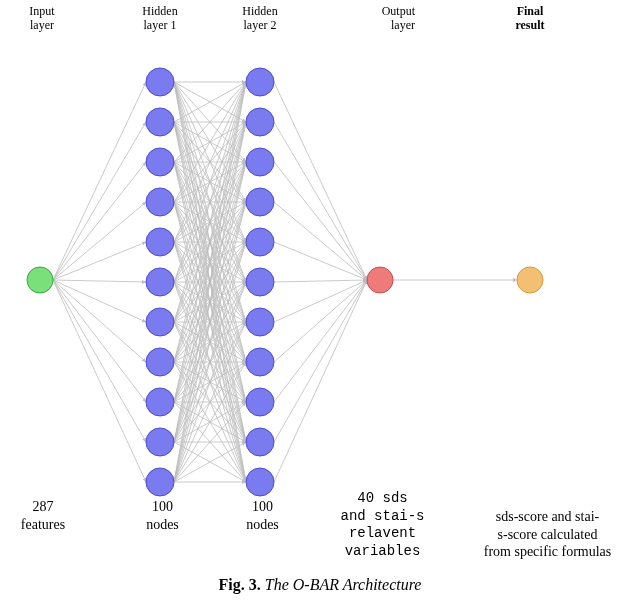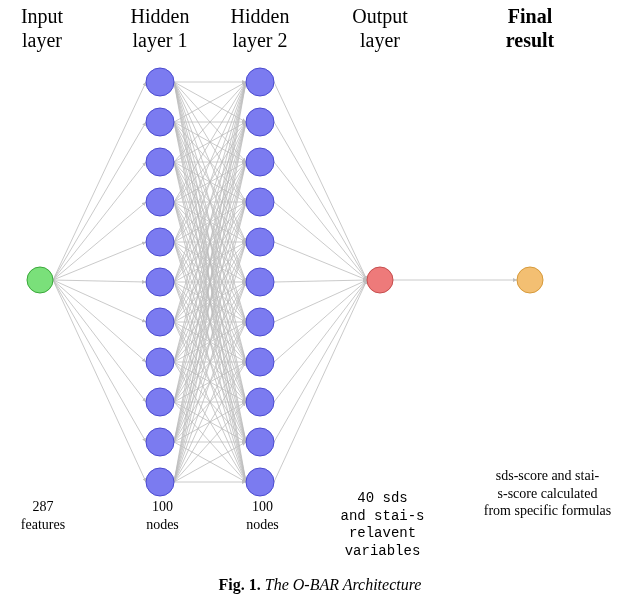--- a/index.html
+++ b/index.html
@@ -8,21 +8,21 @@
     width: 640px;
     height: 600px;
     background: #ffffff;
     font-family: Georgia, 'Times New Roman', serif;
     color: #000;
     overflow: hidden;
   }
   svg { display: block; }
   .col-label {
     position: absolute;
-    font-size: 20px;
+    font-size: 12px;
     text-align: center;
     line-height: 1.2;
   }
   .bottom-label {
     position: absolute;
     font-size: 14px;
     text-align: center;
     line-height: 1.25;
   }
   .caption {
@@ -214,24 +214,24 @@
       <circle cx="260" cy="442" r="14" fill="#7b7bf0" stroke="#4a4ad0" stroke-width="1"></circle>
       <circle cx="260" cy="482" r="14" fill="#7b7bf0" stroke="#4a4ad0" stroke-width="1"></circle>
       <circle cx="380" cy="280" r="13" fill="#ee7a7a" stroke="#c64d4d" stroke-width="1"></circle>
       <circle cx="530" cy="280" r="13" fill="#f3bf72" stroke="#d79a3a" stroke-width="1"></circle>
     </g>
 </svg>
 
 <div class="col-label" style="left:12px; top:4px;  width:60px;">Input<br>layer</div>
 <div class="col-label" style="left:125px; top:4px; width:70px;">Hidden<br>layer 1</div>
 <div class="col-label" style="left:225px; top:4px; width:70px;">Hidden<br>layer 2</div>
-<div class="col-label" style="left:345px; top:4px; width:70px;">Output<br>layer</div>
+<div class="col-label" style="left:345px; top:4px; width:70px;text-align:right;">Output<br>layer</div>
 <div class="col-label" style="left:495px; top:4px; width:70px;font-weight:bold;">Final<br>result</div>
 
 <div class="bottom-label" style="left:8px;  top:498px; width:70px;">287<br>features</div>
 <div class="bottom-label" style="left:135px; top:498px; width:55px;">100<br>nodes</div>
 <div class="bottom-label" style="left:235px; top:498px; width:55px;">100<br>nodes</div>
 <div class="bottom-label" style="left:335px; top:490px; width:95px;font-family:Liberation Mono, monospace;">40 sds<br>and stai-s<br>relavent<br>variables</div>
-<div class="bottom-label" style="left:460px; top:467px; width:175px;">sds-score and stai-<br>s-score calculated<br>from specific formulas</div>
+<div class="bottom-label" style="left:460px; top:508px; width:175px;">sds-score and stai-<br>s-score calculated<br>from specific formulas</div>
 
 <div class="caption" style="left:170px; top:576px; width:300px;">
-  <span class="fignum">Fig. 1.</span><span>  The O‑BAR Architecture</span>
+  <span class="fignum">Fig. 3.</span><span>  The O‑BAR Architecture</span>
 </div>
 
 </body></html>

